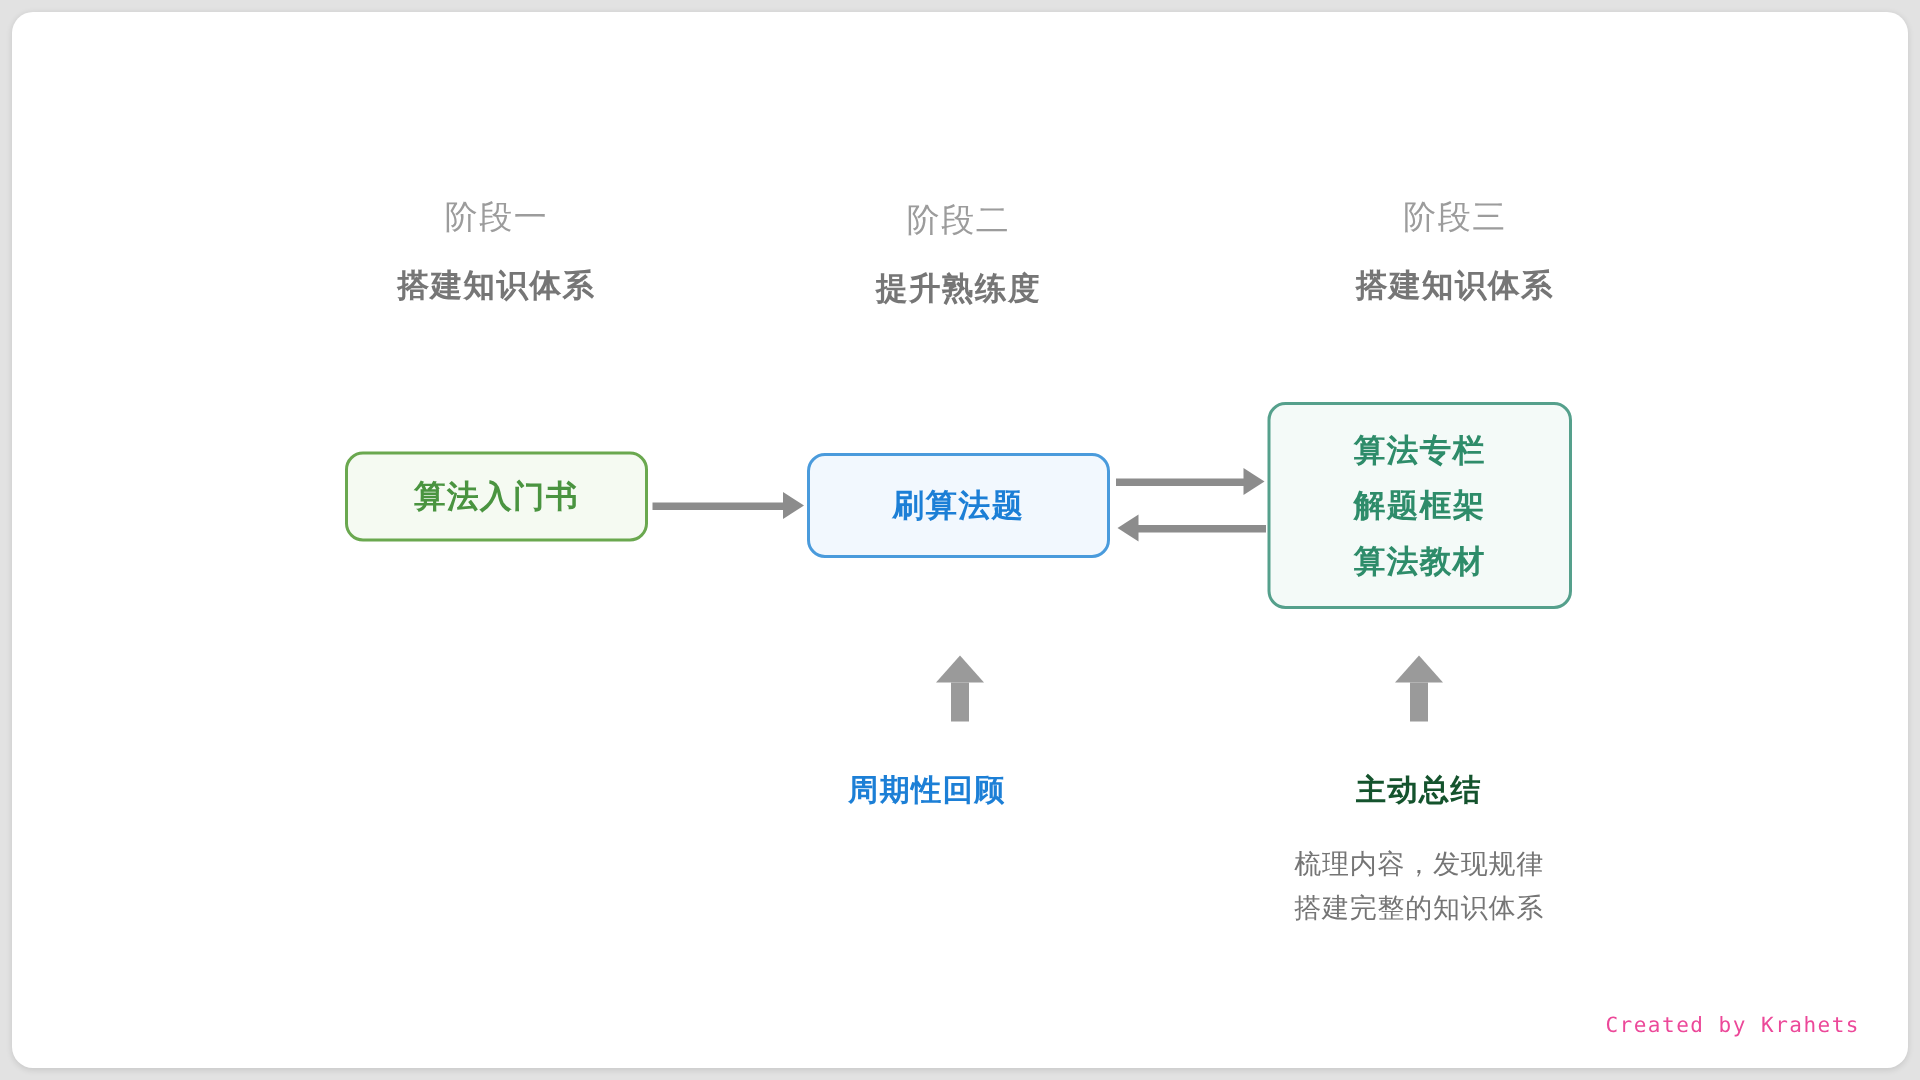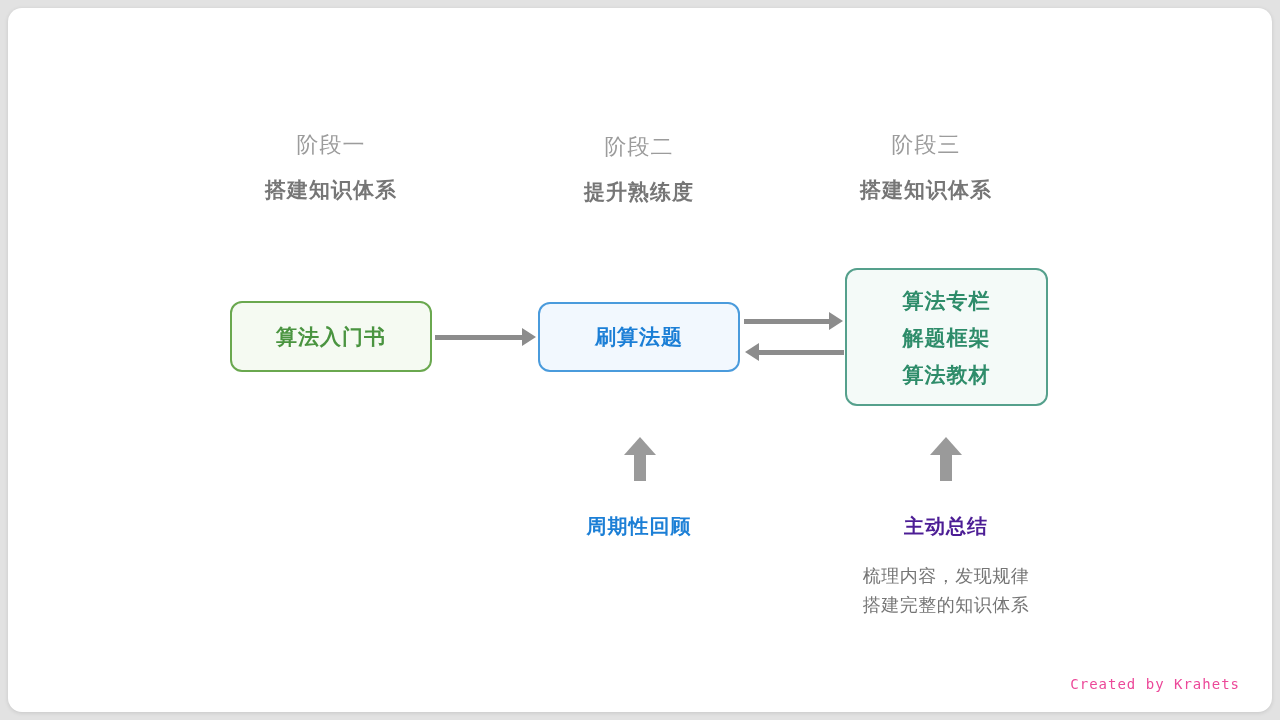--- a/index.html
+++ b/index.html
@@ -58,68 +58,68 @@
     content:''; position:absolute; top:-18px; left:-10px;
     border-bottom:18px solid #9a9a9a;
     border-left:16px solid transparent;
     border-right:16px solid transparent;
   }
 
   
   .anno { width:340px; text-align:center; }
   .anno-title { font-size:20px; font-weight:bold; letter-spacing:1px; }
   .anno-title.blue { color:#1c7fd6; }
-  .anno-title.teal { color:#4c1d95; }
+  .anno-title.teal { color:#14532d; }
   .anno-body { margin-top:22px; font-size:18px; color:#757575; line-height:29px; letter-spacing:0.5px; }
 
   .credit {
     font-family:"DejaVu Sans Mono","Liberation Mono",monospace;
     font-size:14px; color:#ec4899; letter-spacing:1px;
   }
 </style>
 </head>
 <body>
 
 <div class="card">
 
   <div class="abs stage-header" style="left:173px; top:122px;">
     <div class="stage-label">阶段一</div>
     <div class="stage-subtitle">搭建知识体系</div>
   </div>
   <div class="abs stage-header" style="left:481px; top:124px;">
     <div class="stage-label">阶段二</div>
     <div class="stage-subtitle">提升熟练度</div>
   </div>
-  <div class="abs stage-header" style="left:768px; top:122px;">
+  <div class="abs stage-header" style="left:812px; top:122px;">
     <div class="stage-label">阶段三</div>
     <div class="stage-subtitle">搭建知识体系</div>
   </div>
 
-  <div class="abs box green" style="left:222px; top:293px; width:202px; height:71px;">
+  <div class="abs box green" style="left:222px; top:293px; width:202px; height:60px;">
     <span>算法入门书</span>
   </div>
 
   <div class="abs box blue" style="left:530px; top:294px; width:202px; height:70px;justify-content:center;">
     <span>刷算法题</span>
   </div>
 
   <div class="abs box teal" style="left:837px; top:260px; width:203px; height:138px;">
     <div class="line">算法专栏</div>
     <div class="line">解题框架</div>
     <div class="line">算法教材</div>
   </div>
 
   <div class="abs h-arrow head-right" style="left:427px; top:327px; width:88px;"></div>
   <div class="abs h-arrow head-right" style="left:736px; top:311px; width:86px;"></div>
   <div class="abs h-arrow head-left" style="left:750px; top:342px; width:86px;"></div>
 
   <div class="abs up-arrow" style="left:626px; top:447px;"></div>
   <div class="abs up-arrow" style="left:932px; top:447px;"></div>
 
-  <div class="abs anno" style="left:461px; top:505px;">
+  <div class="abs anno" style="left:440px; top:505px;">
     <div class="anno-title blue">周期性回顾</div>
   </div>
 
   <div class="abs anno" style="left:768px; top:505px;">
     <div class="anno-title teal">主动总结</div>
     <div class="anno-body">
       <div>梳理内容，发现规律</div>
       <div>搭建完整的知识体系</div>
     </div>
   </div>

